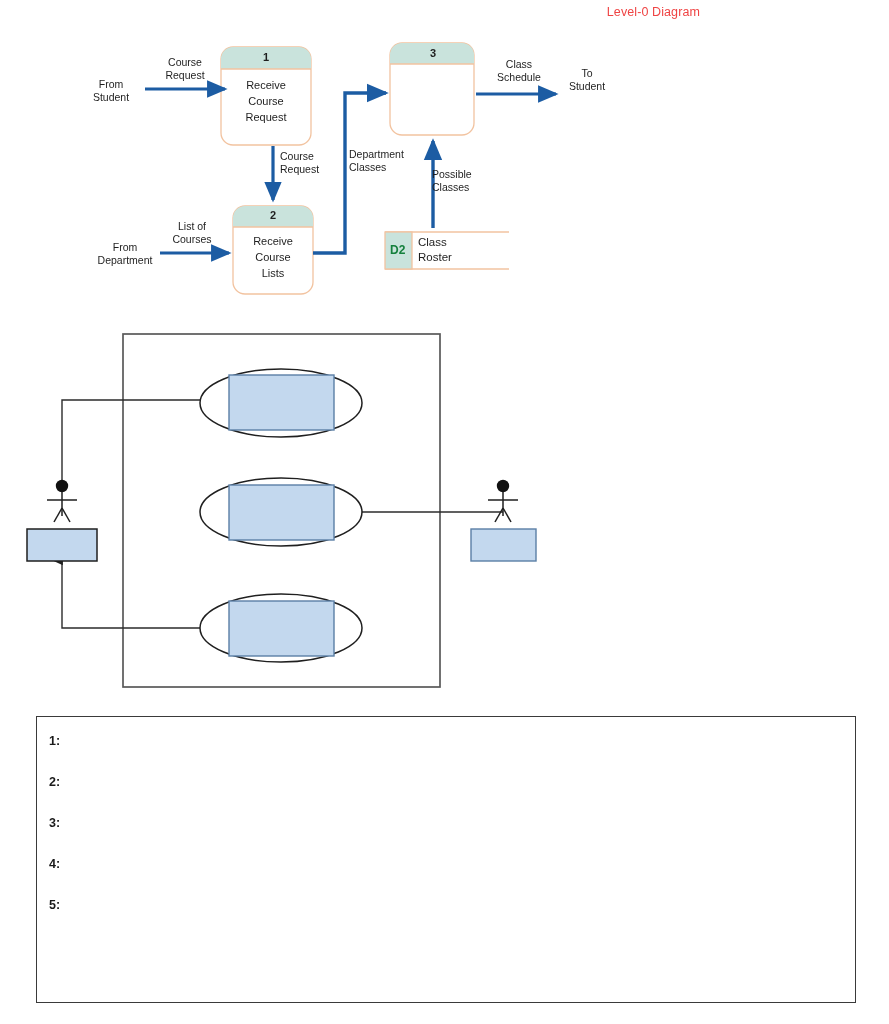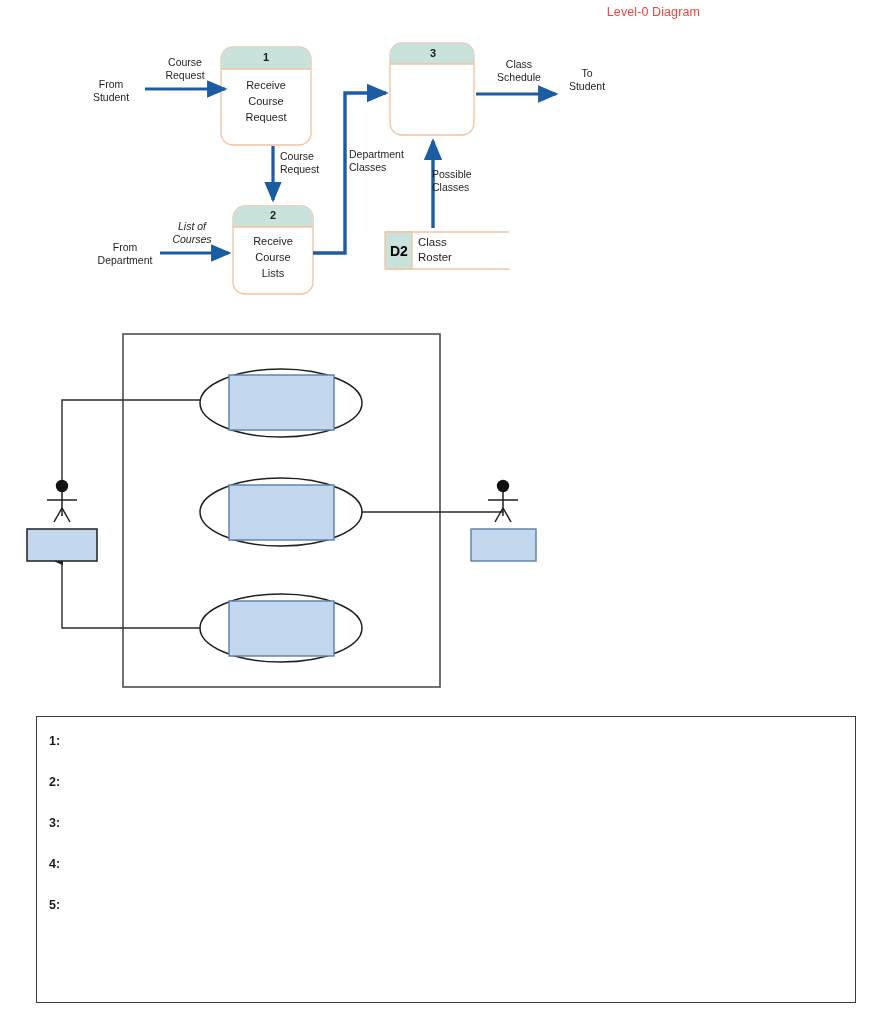--- a/index.html
+++ b/index.html
@@ -65,23 +65,23 @@
     position: absolute;
     width: 86px;
     text-align: center;
     font-size: 11px;
     line-height: 16px;
     color: #1e1e1e;
     white-space: pre-line;
   }
   .store-id {
     position: absolute;
-    font-size: 14px;
+    font-size: 12px;
     font-weight: bold;
-    color: #000000;
+    color: #15803d;
   }
   .store-name {
     position: absolute;
     font-size: 11.5px;
     line-height: 15px;
     color: #1e1e1e;
     white-space: pre-line;
   }
 
   
@@ -188,21 +188,21 @@
 
     <div class="dfd-label" style="left:78px; top:78px; width:66px;">From
 Student</div>
     <div class="dfd-label" style="left:92px; top:241px; width:66px;">From
 Department</div>
     <div class="dfd-label" style="left:560px; top:67px; width:54px;">To
 Student</div>
 
     <div class="dfd-label" style="left:152px; top:56px; width:66px;">Course
 Request</div>
-    <div class="dfd-label" style="left:160px; top:220px; width:64px;font-style:italic;">List of
+    <div class="dfd-label" style="left:160px; top:220px; width:64px;">List of
 Courses</div>
     <div class="dfd-label left" style="left:280px; top:150px; width:66px;">Course
 Request</div>
     <div class="dfd-label left" style="left:349px; top:148px; width:70px;">Department
 Classes</div>
     <div class="dfd-label left" style="left:432px; top:168px; width:66px;">Possible
 Classes</div>
     <div class="dfd-label" style="left:486px; top:58px; width:66px;">Class
 Schedule</div>
   </div>

